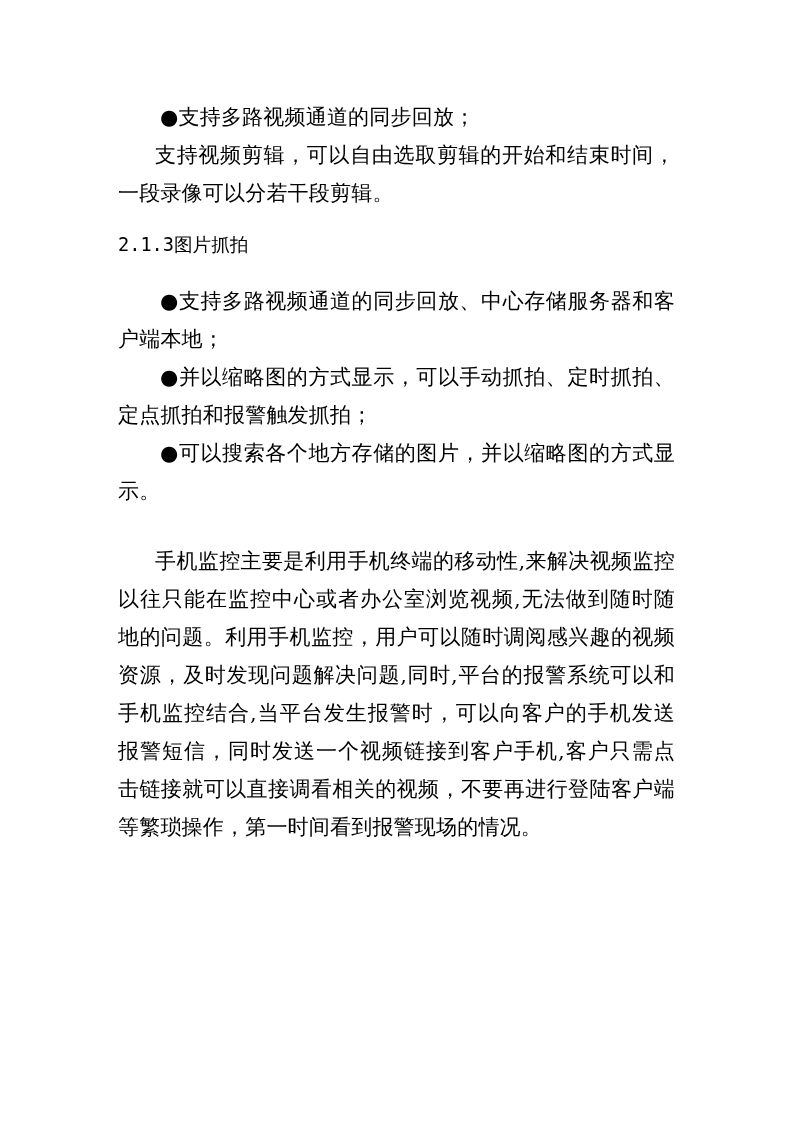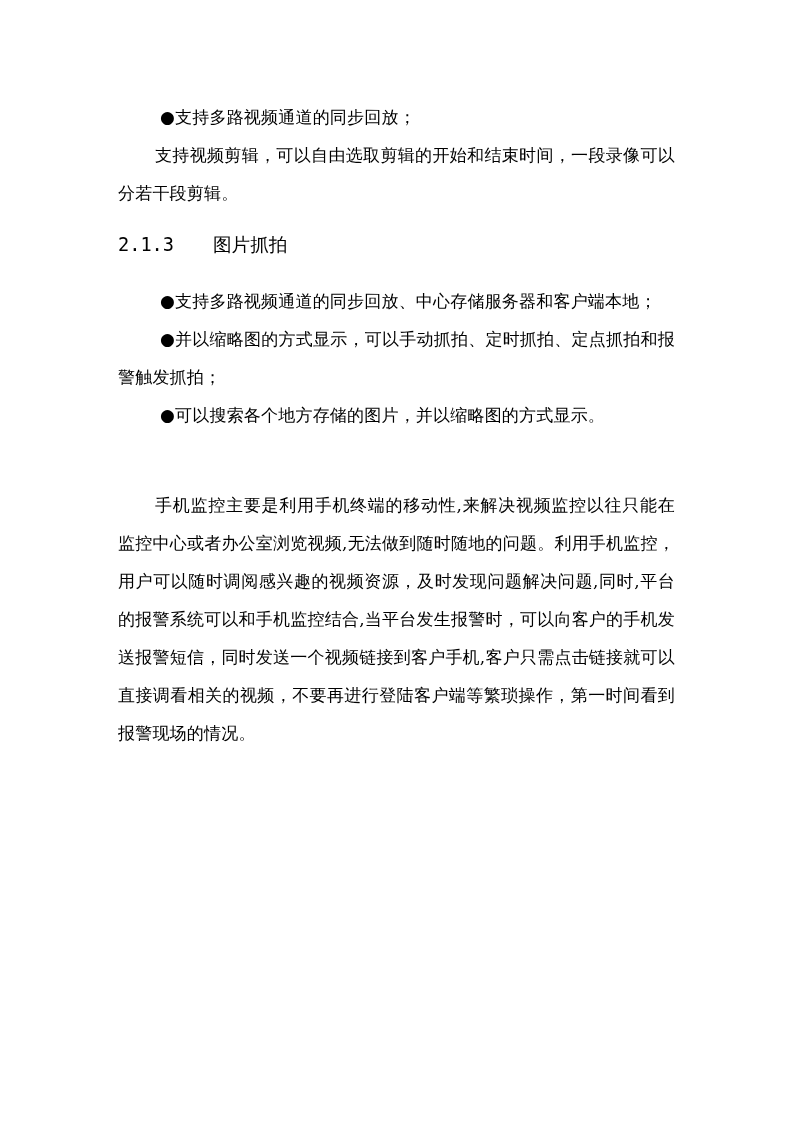--- a/index.html
+++ b/index.html
@@ -15,39 +15,38 @@
       font-family: "DejaVu Serif", "Liberation Serif", serif;
       color: #000000;
     }
     .page {
       position: absolute;
       left: 118px;
       top: 98px;
       width: 557px;
     }
     .para {
-      font-size: 17px;
+      font-size: 21px;
       line-height: 38px;
       margin: 0;
       text-align: justify;
       text-align-last: left;
       letter-spacing: 0.2px;
     }
-    .indent2 { text-indent: 37px; margin-top: 20px; }
+    .indent2 { text-indent: 37px; }
     .indent1 { text-indent: 37px; }
     .bullet-indent { text-indent: 42px; }
     .heading {
       font-size: 18.6px;
       line-height: 38px;
       margin: 0;
       font-family: "DejaVu Sans Mono", "Liberation Mono", monospace;
     }
     .heading .htext {
       font-family: Liberation Serif, serif;
-      margin-left: 39px;
     }
     .gap-after-heading { height: 18px; }
     .gap-before-heading { height: 14px; }
   </style>
 </head>
 <body>
 
 <div class="page">
 
   <p class="para bullet-indent">●支持多路视频通道的同步回放；</p>

